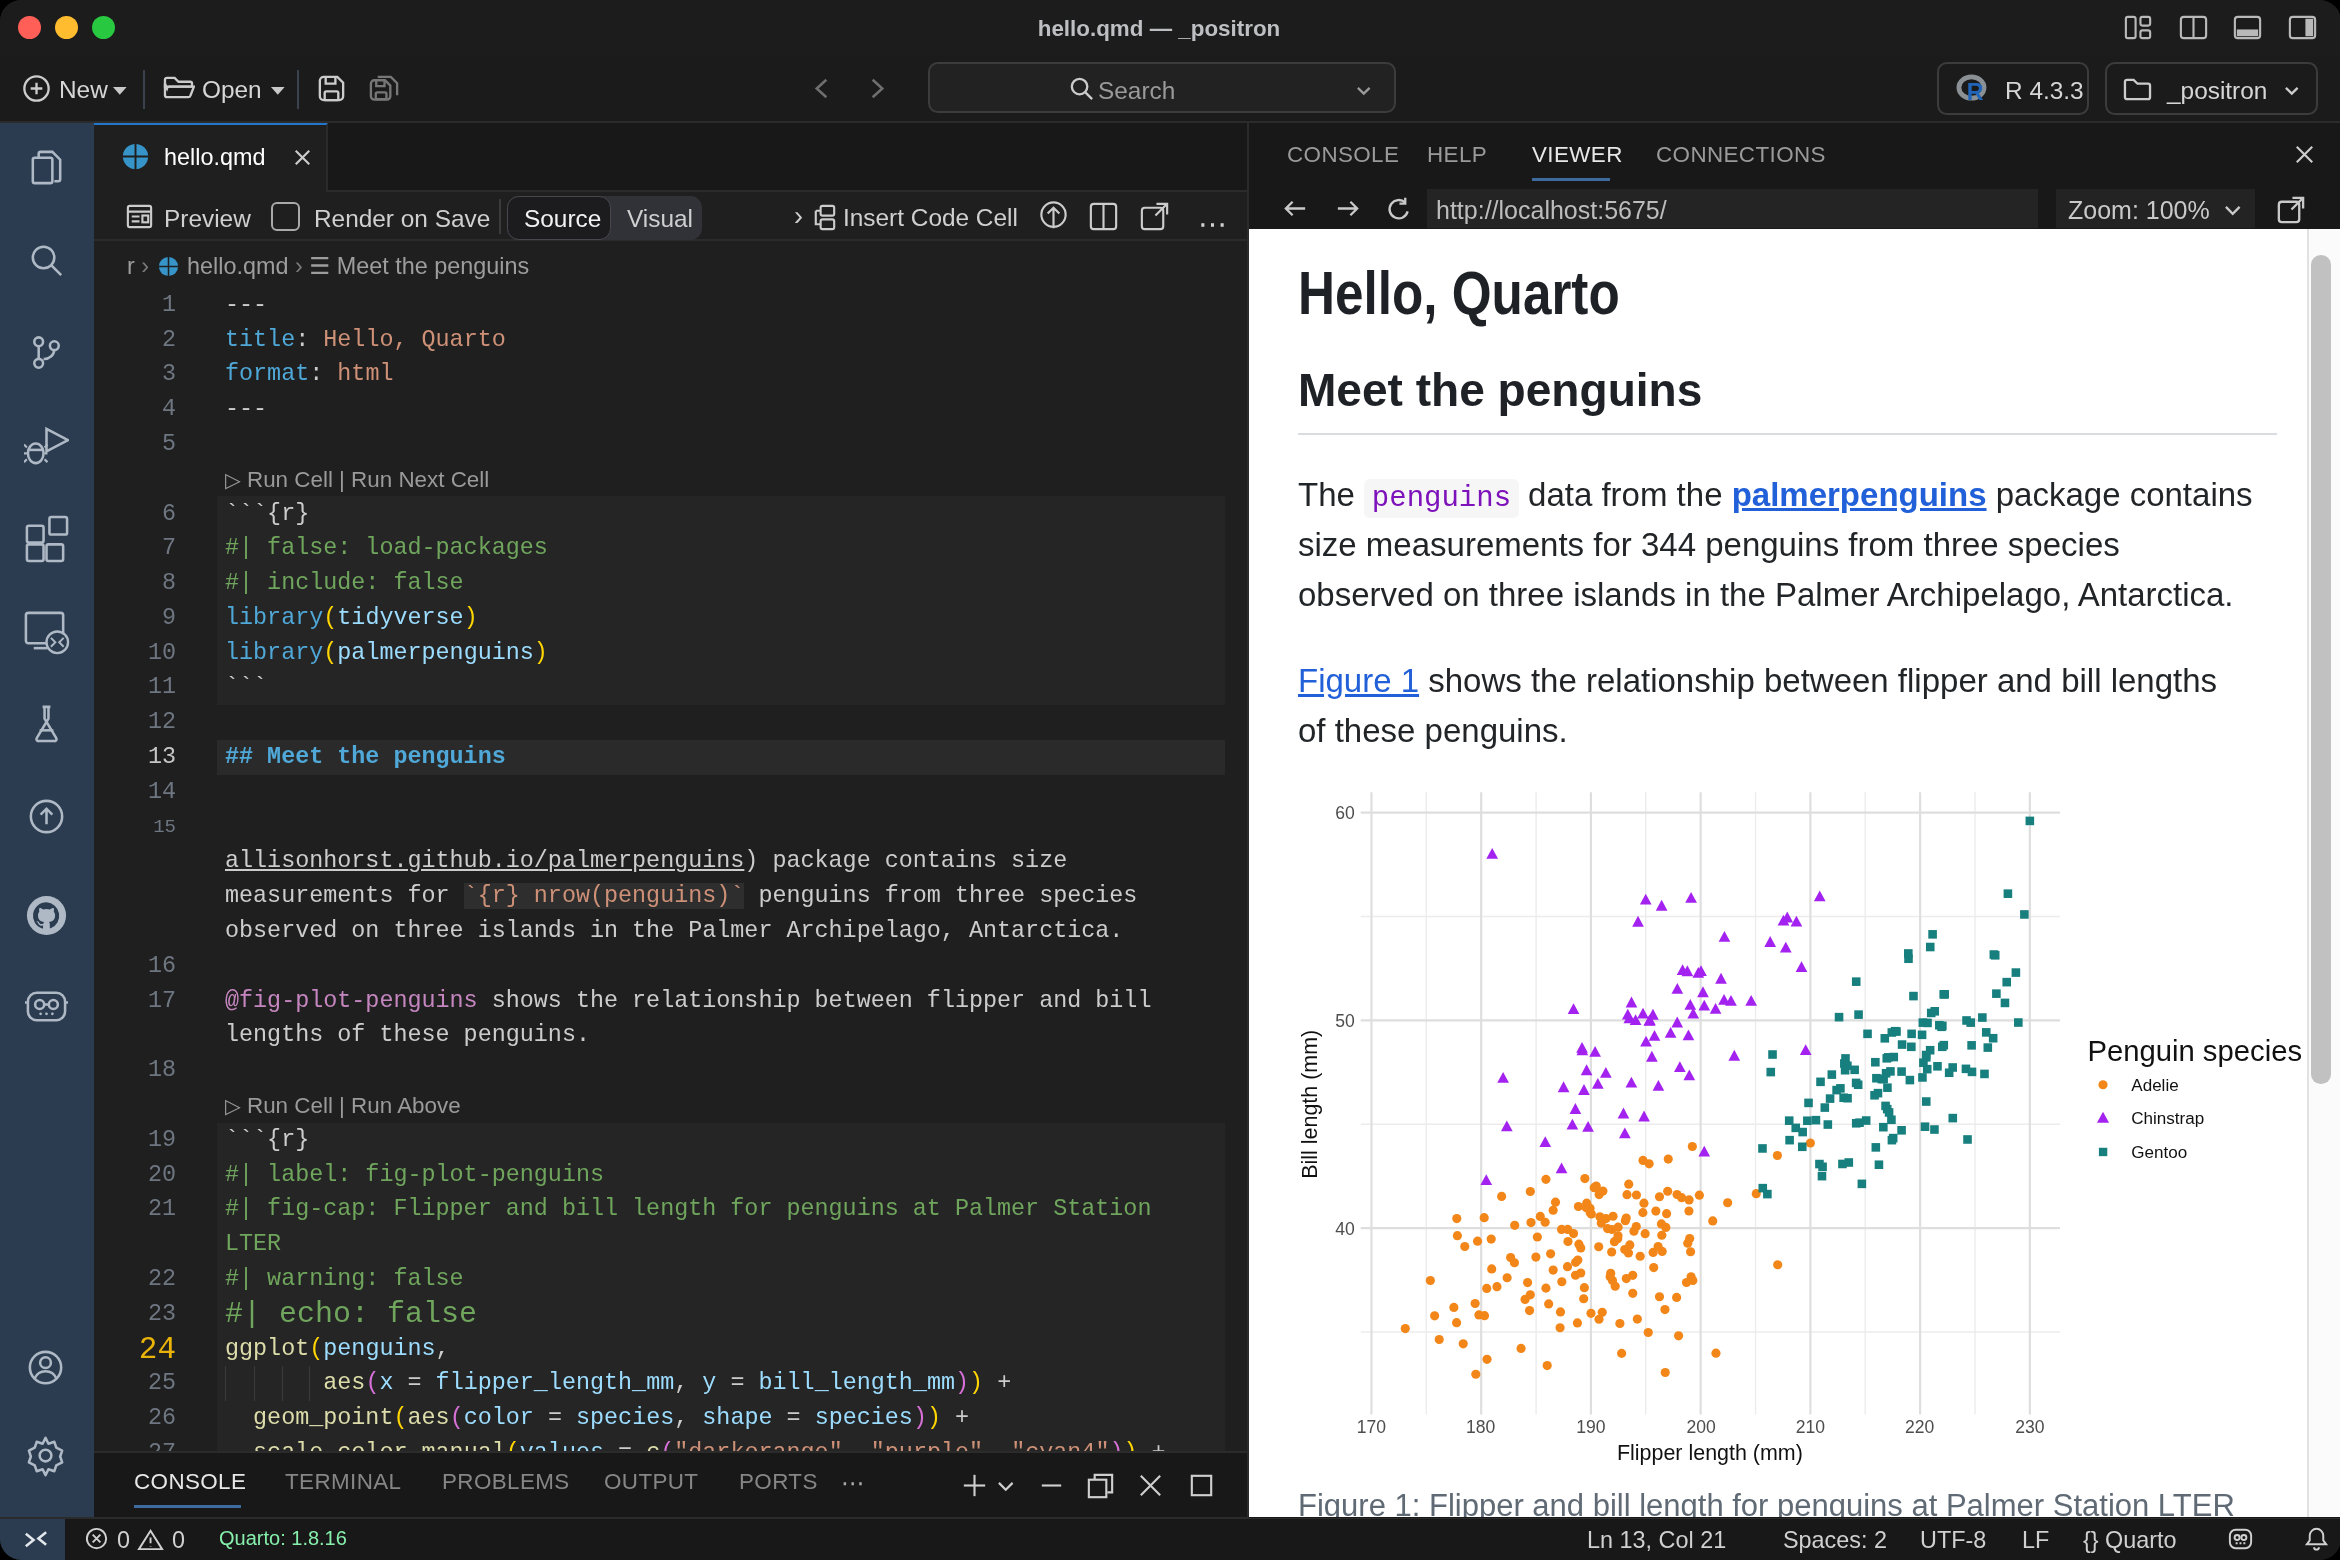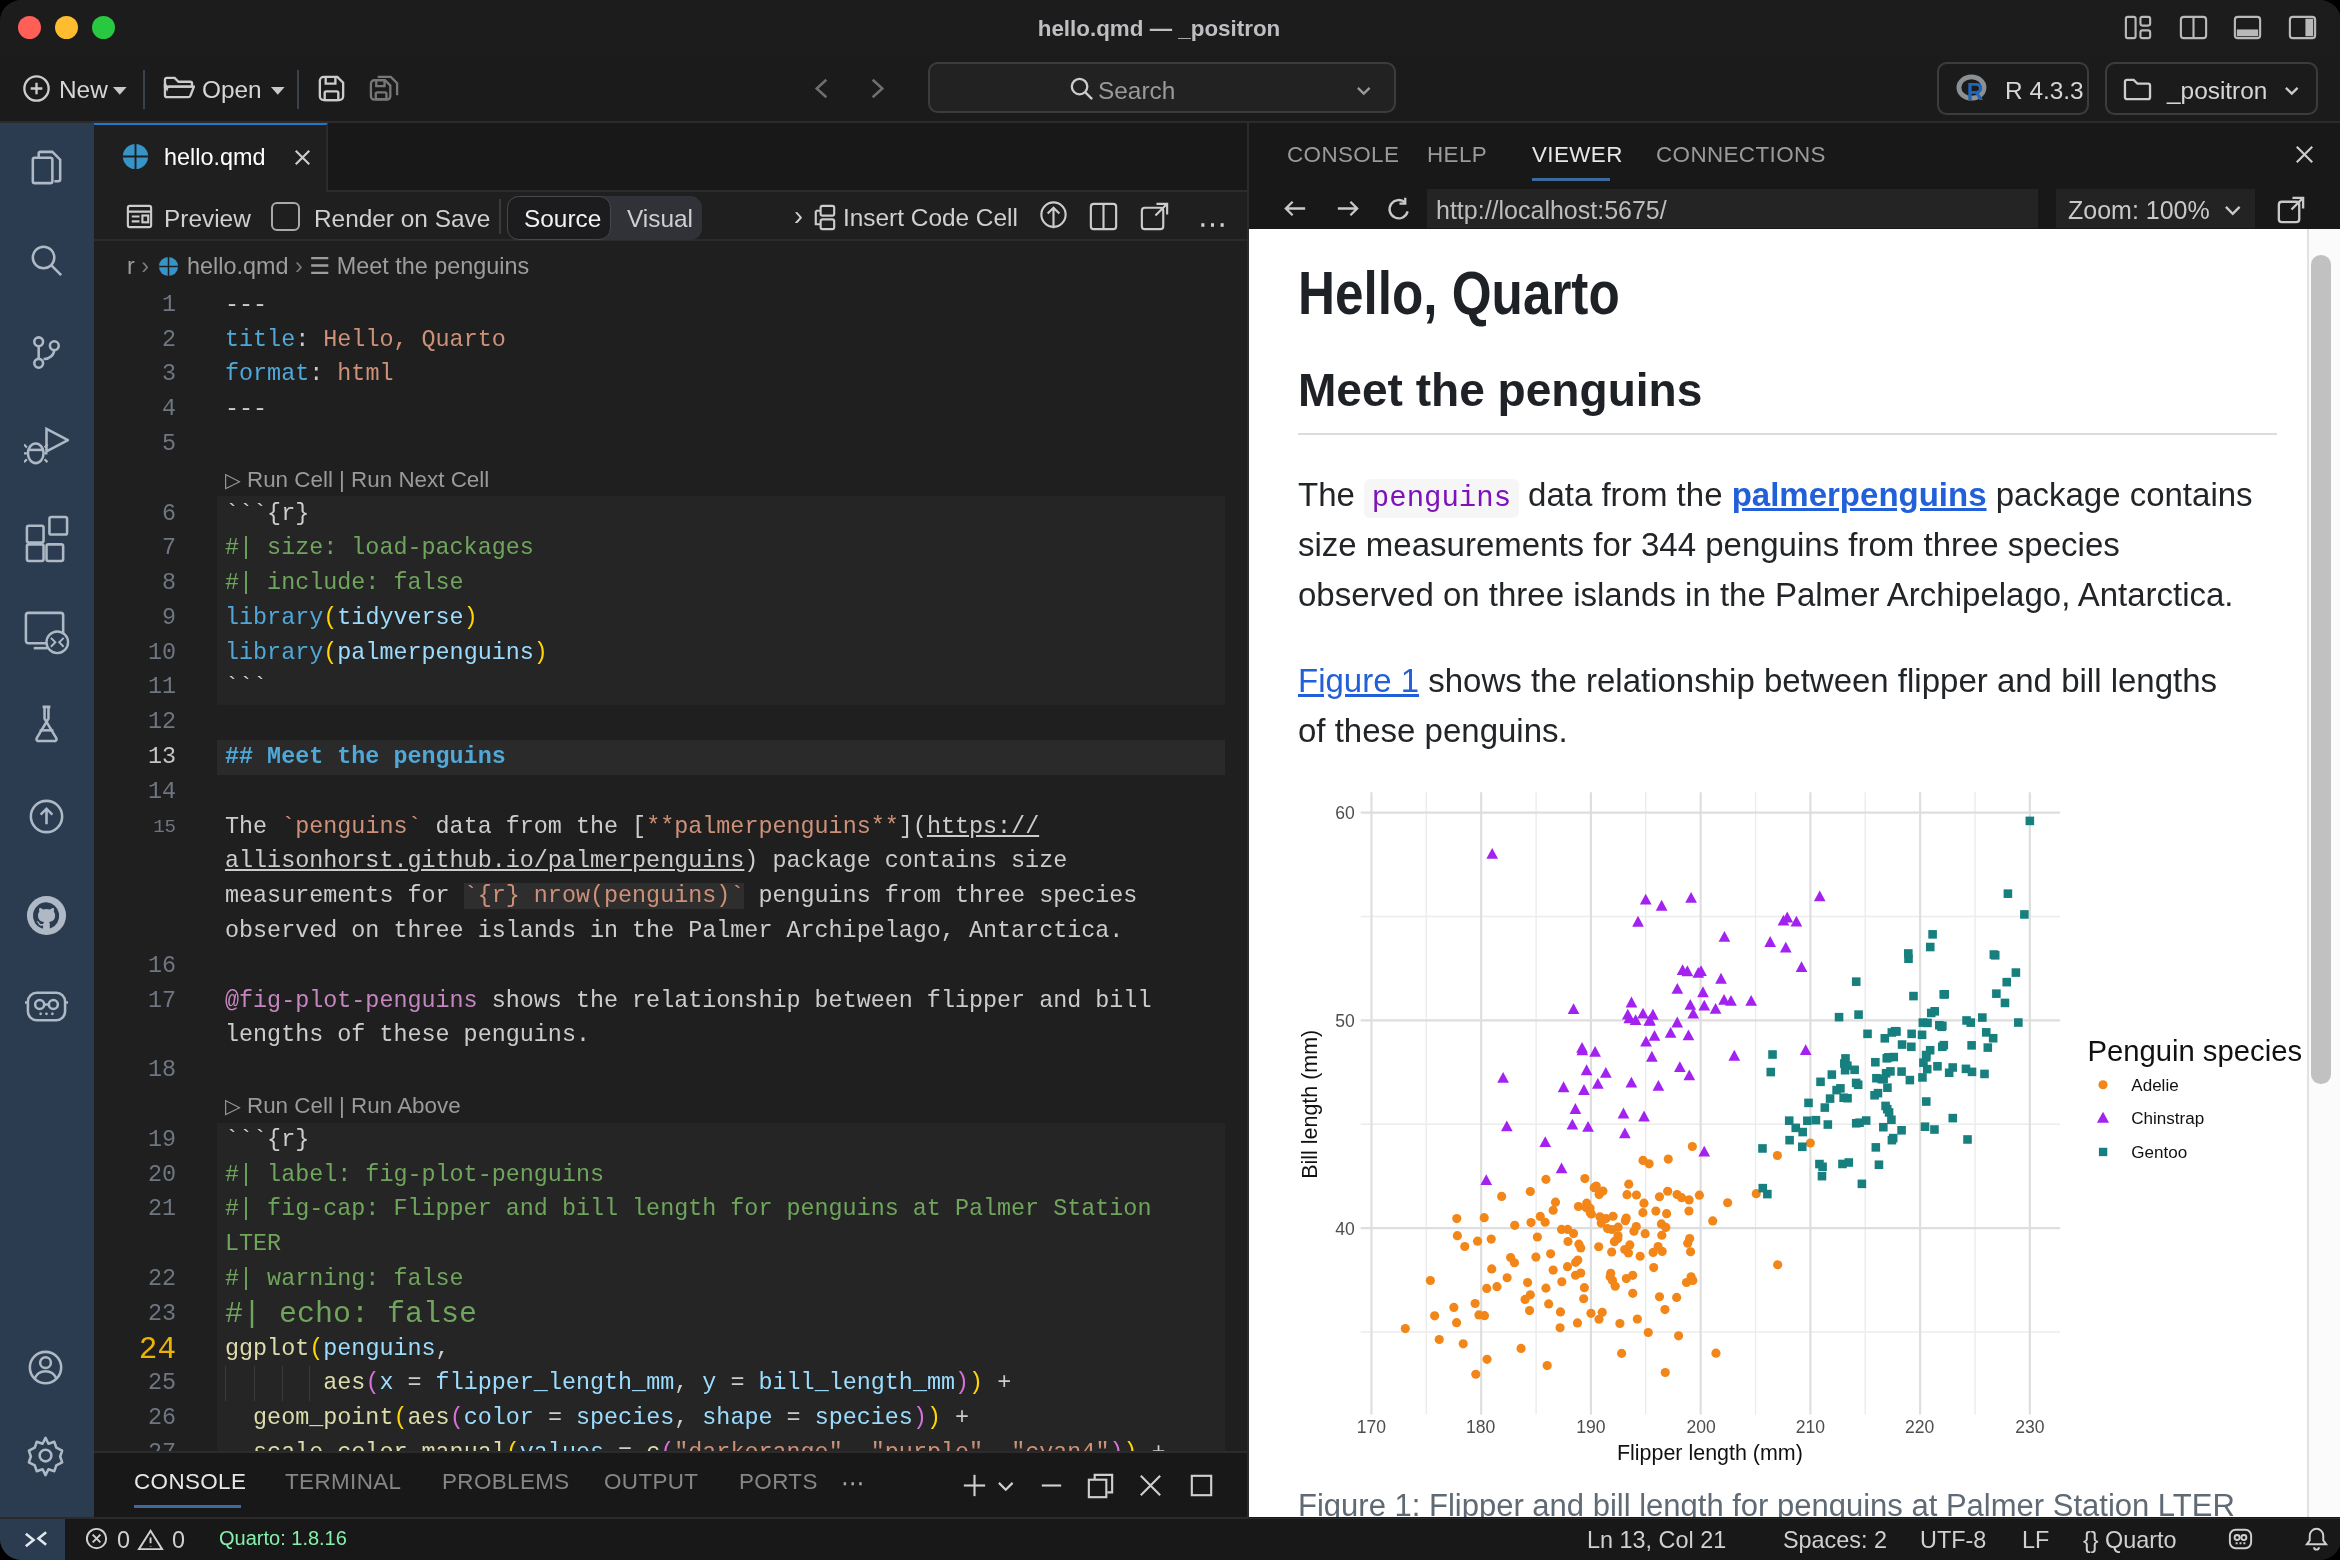--- a/index.html
+++ b/index.html
@@ -217,35 +217,34 @@
 <div style="position:absolute;left:225px;top:323px;height:35px;line-height:35px;font-family:'Liberation Mono',monospace;font-size:23.4px;color:#cccccc;white-space:pre;"><span style="color:#4fa8d8;">title</span>:<span style="color:#ce9178;"> Hello, Quarto</span></div>
 <div style="position:absolute;right:2165px;top:357px;height:35px;line-height:35px;font-family:'Liberation Mono',monospace;font-size:23.4px;color:#6e7681;">3</div>
 <div style="position:absolute;left:225px;top:357px;height:35px;line-height:35px;font-family:'Liberation Mono',monospace;font-size:23.4px;color:#cccccc;white-space:pre;"><span style="color:#4fa8d8;">format</span>:<span style="color:#ce9178;"> html</span></div>
 <div style="position:absolute;right:2165px;top:392px;height:35px;line-height:35px;font-family:'Liberation Mono',monospace;font-size:23.4px;color:#6e7681;">4</div>
 <div style="position:absolute;left:225px;top:392px;height:35px;line-height:35px;font-family:'Liberation Mono',monospace;font-size:23.4px;color:#cccccc;white-space:pre;">---</div>
 <div style="position:absolute;right:2165px;top:427px;height:35px;line-height:35px;font-family:'Liberation Mono',monospace;font-size:23.4px;color:#6e7681;">5</div>
 <div style="position:absolute;left:225px;top:462px;height:35px;line-height:35px;font-family:'Liberation Sans',sans-serif;font-size:22.4px;color:#9a9a9a;white-space:pre;"><span style="font-size:20.5px;">▷</span> Run Cell | Run Next Cell</div>
 <div style="position:absolute;right:2165px;top:497px;height:35px;line-height:35px;font-family:'Liberation Mono',monospace;font-size:23.4px;color:#6e7681;">6</div>
 <div style="position:absolute;left:225px;top:497px;height:35px;line-height:35px;font-family:'Liberation Mono',monospace;font-size:23.4px;color:#cccccc;white-space:pre;">```{r}</div>
 <div style="position:absolute;right:2165px;top:531px;height:35px;line-height:35px;font-family:'Liberation Mono',monospace;font-size:23.4px;color:#6e7681;">7</div>
-<div style="position:absolute;left:225px;top:531px;height:35px;line-height:35px;font-family:'Liberation Mono',monospace;font-size:23.4px;color:#cccccc;white-space:pre;"><span style="color:#6fa55c;">#| size: load-packages</span></div>
+<div style="position:absolute;left:225px;top:531px;height:35px;line-height:35px;font-family:'Liberation Mono',monospace;font-size:23.4px;color:#cccccc;white-space:pre;"><span style="color:#6fa55c;">#| false: load-packages</span></div>
 <div style="position:absolute;right:2165px;top:566px;height:35px;line-height:35px;font-family:'Liberation Mono',monospace;font-size:23.4px;color:#6e7681;">8</div>
 <div style="position:absolute;left:225px;top:566px;height:35px;line-height:35px;font-family:'Liberation Mono',monospace;font-size:23.4px;color:#cccccc;white-space:pre;"><span style="color:#6fa55c;">#| include: false</span></div>
 <div style="position:absolute;right:2165px;top:601px;height:35px;line-height:35px;font-family:'Liberation Mono',monospace;font-size:23.4px;color:#6e7681;">9</div>
 <div style="position:absolute;left:225px;top:601px;height:35px;line-height:35px;font-family:'Liberation Mono',monospace;font-size:23.4px;color:#cccccc;white-space:pre;"><span style="color:#4fa8d8;">library</span><span style="color:#ffd602;">(</span><span style="color:#9cdcfe;">tidyverse</span><span style="color:#ffd602;">)</span></div>
 <div style="position:absolute;right:2165px;top:636px;height:35px;line-height:35px;font-family:'Liberation Mono',monospace;font-size:23.4px;color:#6e7681;">10</div>
 <div style="position:absolute;left:225px;top:636px;height:35px;line-height:35px;font-family:'Liberation Mono',monospace;font-size:23.4px;color:#cccccc;white-space:pre;"><span style="color:#4fa8d8;">library</span><span style="color:#ffd602;">(</span><span style="color:#9cdcfe;">palmerpenguins</span><span style="color:#ffd602;">)</span></div>
 <div style="position:absolute;right:2165px;top:670px;height:35px;line-height:35px;font-family:'Liberation Mono',monospace;font-size:23.4px;color:#6e7681;">11</div>
 <div style="position:absolute;left:225px;top:670px;height:35px;line-height:35px;font-family:'Liberation Mono',monospace;font-size:23.4px;color:#cccccc;white-space:pre;">```</div>
 <div style="position:absolute;right:2165px;top:705px;height:35px;line-height:35px;font-family:'Liberation Mono',monospace;font-size:23.4px;color:#6e7681;">12</div>
 <div style="position:absolute;right:2165px;top:740px;height:35px;line-height:35px;font-family:'Liberation Mono',monospace;font-size:23.4px;color:#c6c6c6;">13</div>
 <div style="position:absolute;left:225px;top:740px;height:35px;line-height:35px;font-family:'Liberation Mono',monospace;font-size:23.4px;color:#cccccc;white-space:pre;"><span style="color:#4fa8d8;font-weight:bold;">## Meet the penguins</span></div>
 <div style="position:absolute;right:2165px;top:775px;height:35px;line-height:35px;font-family:'Liberation Mono',monospace;font-size:23.4px;color:#6e7681;">14</div>
 <div style="position:absolute;right:2165px;top:810px;height:35px;line-height:35px;font-family:'Liberation Mono',monospace;font-size:19px;color:#6e7681;">15</div>
-<div style="position:absolute;left:225px;top:810px;height:35px;line-height:35px;font-family:'Liberation Mono',monospace;font-size:23.4px;color:#cccccc;white-space:pre;">The <span style="color:#ce9178;">`penguins`</span> data from the [<span style="color:#ce9178;">**palmerpenguins**</span>](<span style="color:#cccccc;text-decoration:underline;">https://</span></div>
 <div style="position:absolute;left:225px;top:844px;height:35px;line-height:35px;font-family:'Liberation Mono',monospace;font-size:23.4px;color:#cccccc;white-space:pre;"><span style="color:#cccccc;text-decoration:underline;">allisonhorst.github.io/palmerpenguins</span>) package contains size</div>
 <div style="position:absolute;left:225px;top:879px;height:35px;line-height:35px;font-family:'Liberation Mono',monospace;font-size:23.4px;color:#cccccc;white-space:pre;">measurements for <span style="color:#ce9178;background:#ffffff12;">`{r} nrow(penguins)`</span> penguins from three species</div>
 <div style="position:absolute;left:225px;top:914px;height:35px;line-height:35px;font-family:'Liberation Mono',monospace;font-size:23.4px;color:#cccccc;white-space:pre;">observed on three islands in the Palmer Archipelago, Antarctica.</div>
 <div style="position:absolute;right:2165px;top:949px;height:35px;line-height:35px;font-family:'Liberation Mono',monospace;font-size:23.4px;color:#6e7681;">16</div>
 <div style="position:absolute;right:2165px;top:984px;height:35px;line-height:35px;font-family:'Liberation Mono',monospace;font-size:23.4px;color:#6e7681;">17</div>
 <div style="position:absolute;left:225px;top:984px;height:35px;line-height:35px;font-family:'Liberation Mono',monospace;font-size:23.4px;color:#cccccc;white-space:pre;"><span style="color:#c586c0;">@fig-plot-penguins</span> shows the relationship between flipper and bill</div>
 <div style="position:absolute;left:225px;top:1018px;height:35px;line-height:35px;font-family:'Liberation Mono',monospace;font-size:23.4px;color:#cccccc;white-space:pre;">lengths of these penguins.</div>
 <div style="position:absolute;right:2165px;top:1053px;height:35px;line-height:35px;font-family:'Liberation Mono',monospace;font-size:23.4px;color:#6e7681;">18</div>
 <div style="position:absolute;left:225px;top:1088px;height:35px;line-height:35px;font-family:'Liberation Sans',sans-serif;font-size:22.4px;color:#9a9a9a;white-space:pre;"><span style="font-size:20.5px;">▷</span> Run Cell | Run Above</div>
 <div style="position:absolute;right:2165px;top:1123px;height:35px;line-height:35px;font-family:'Liberation Mono',monospace;font-size:23.4px;color:#6e7681;">19</div>

